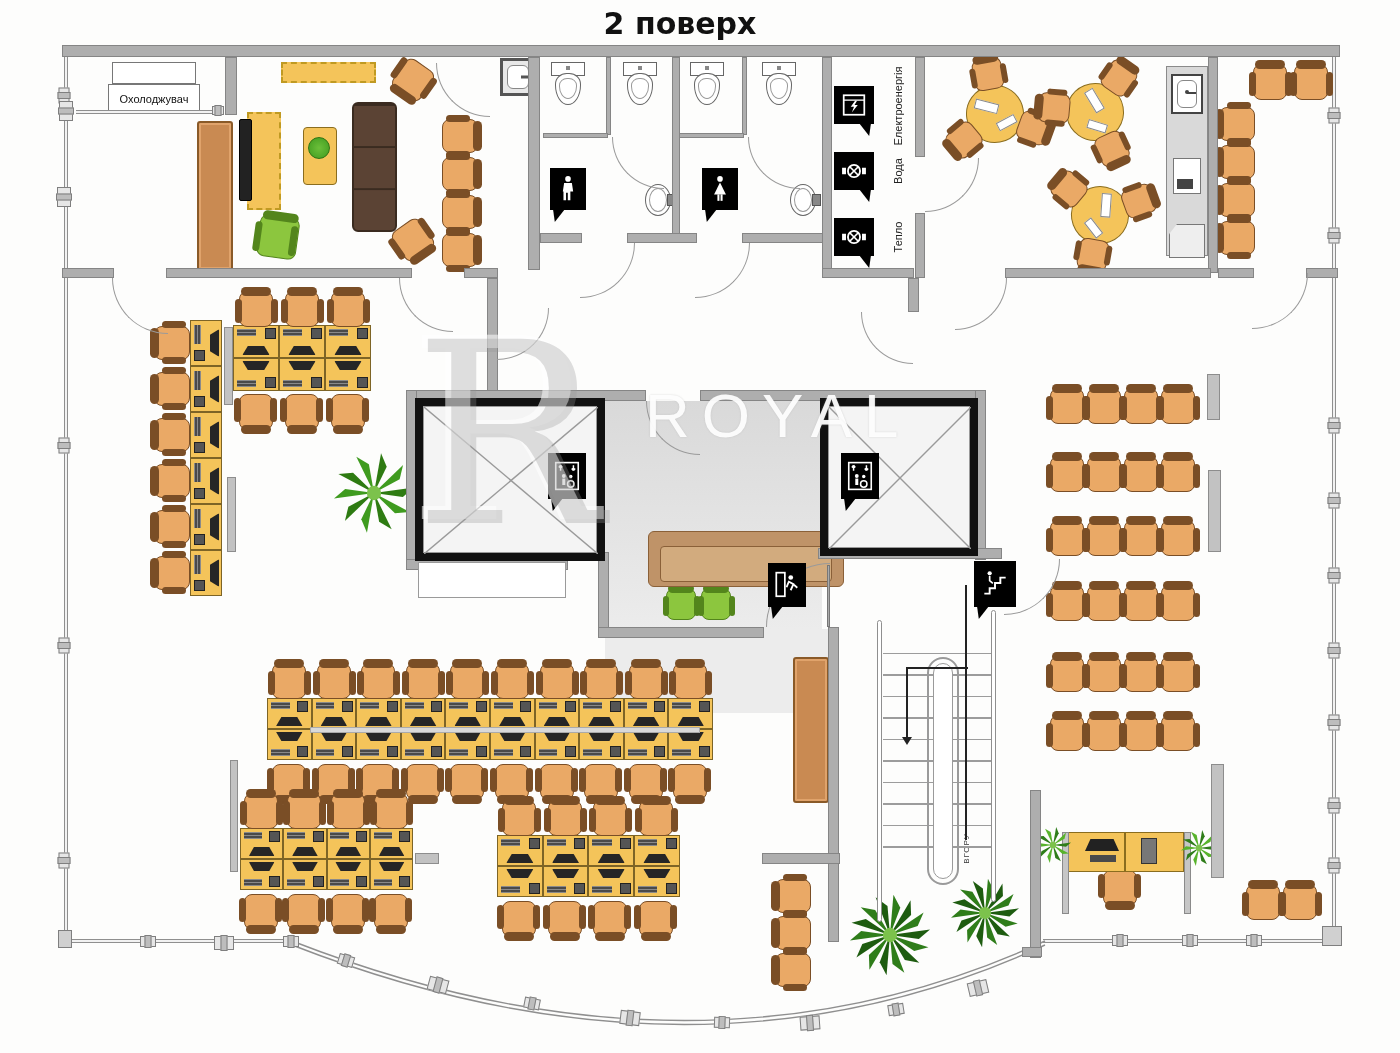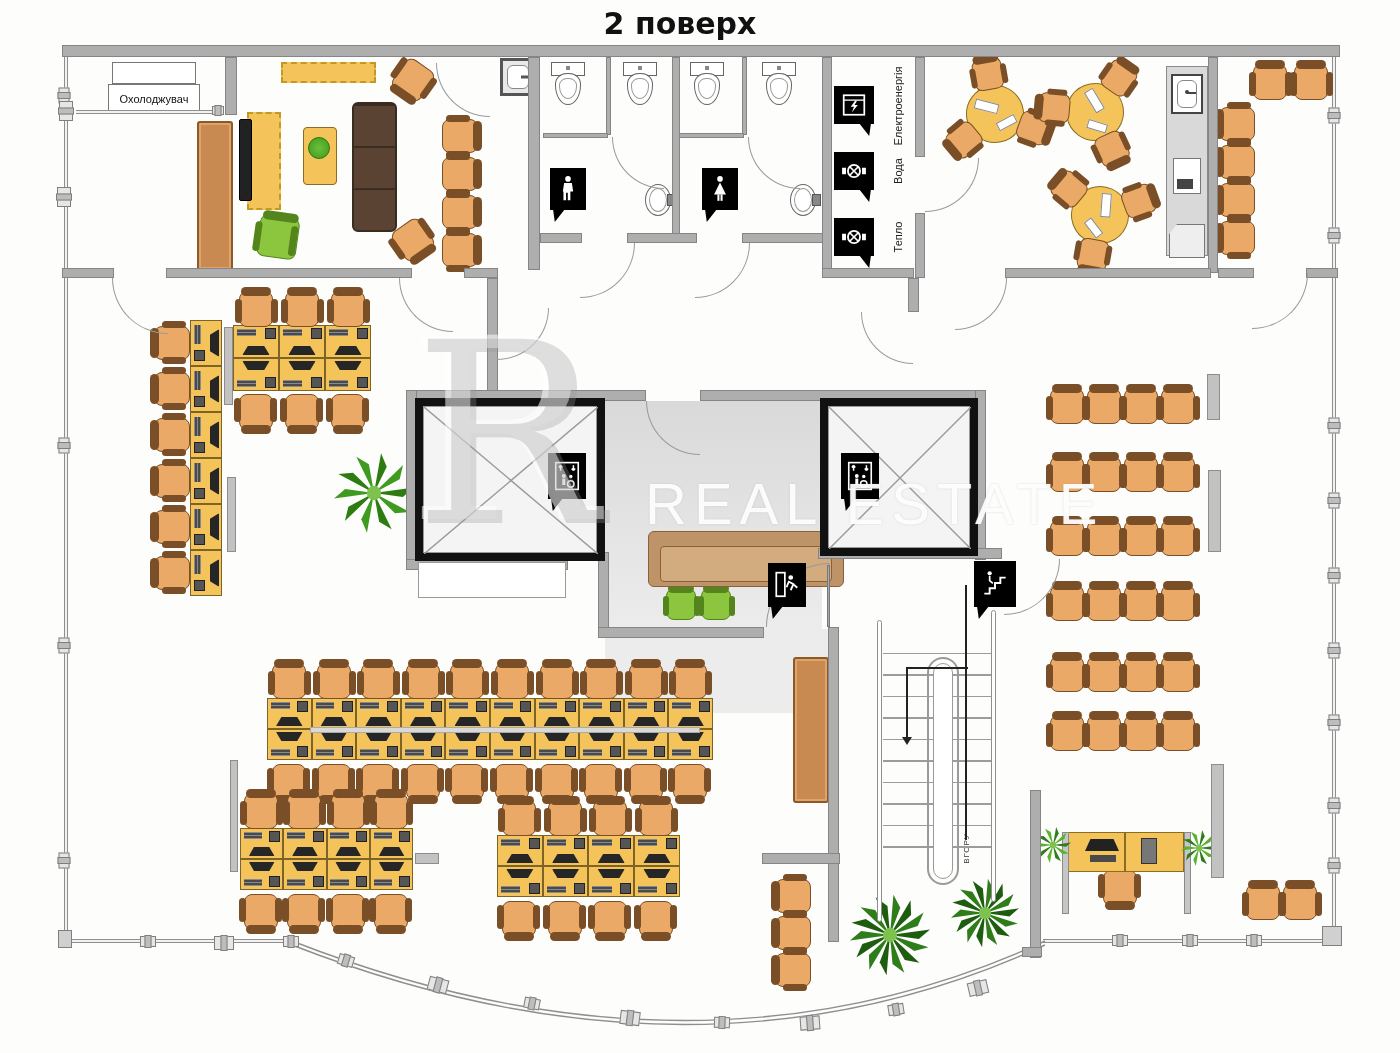--- a/index.html
+++ b/index.html
@@ -769,14 +769,14 @@
         <svg width="26" height="24" viewBox="0 0 24 22">
           <rect x="1" y="8" width="3.6" height="6" fill="#fff"></rect>
           <rect x="19.4" y="8" width="3.6" height="6" fill="#fff"></rect>
           <circle cx="12" cy="11" r="5.6" fill="none" stroke="#fff" stroke-width="1.7"></circle>
           <path d="M8.3 7.3l7.4 7.4M15.7 7.3l-7.4 7.4" stroke="#fff" stroke-width="1.5"></path>
         </svg>
       </div>
     </div>
   <div class="wm" id="wm-r2">R</div>
   <div class="wm" id="wm-r">R</div>
-  <div class="wm" id="wm-2">REAL ESTATE</div>
+  <div class="wm" id="wm-1">ROYAL</div>
 </div>
 
 </body></html>

